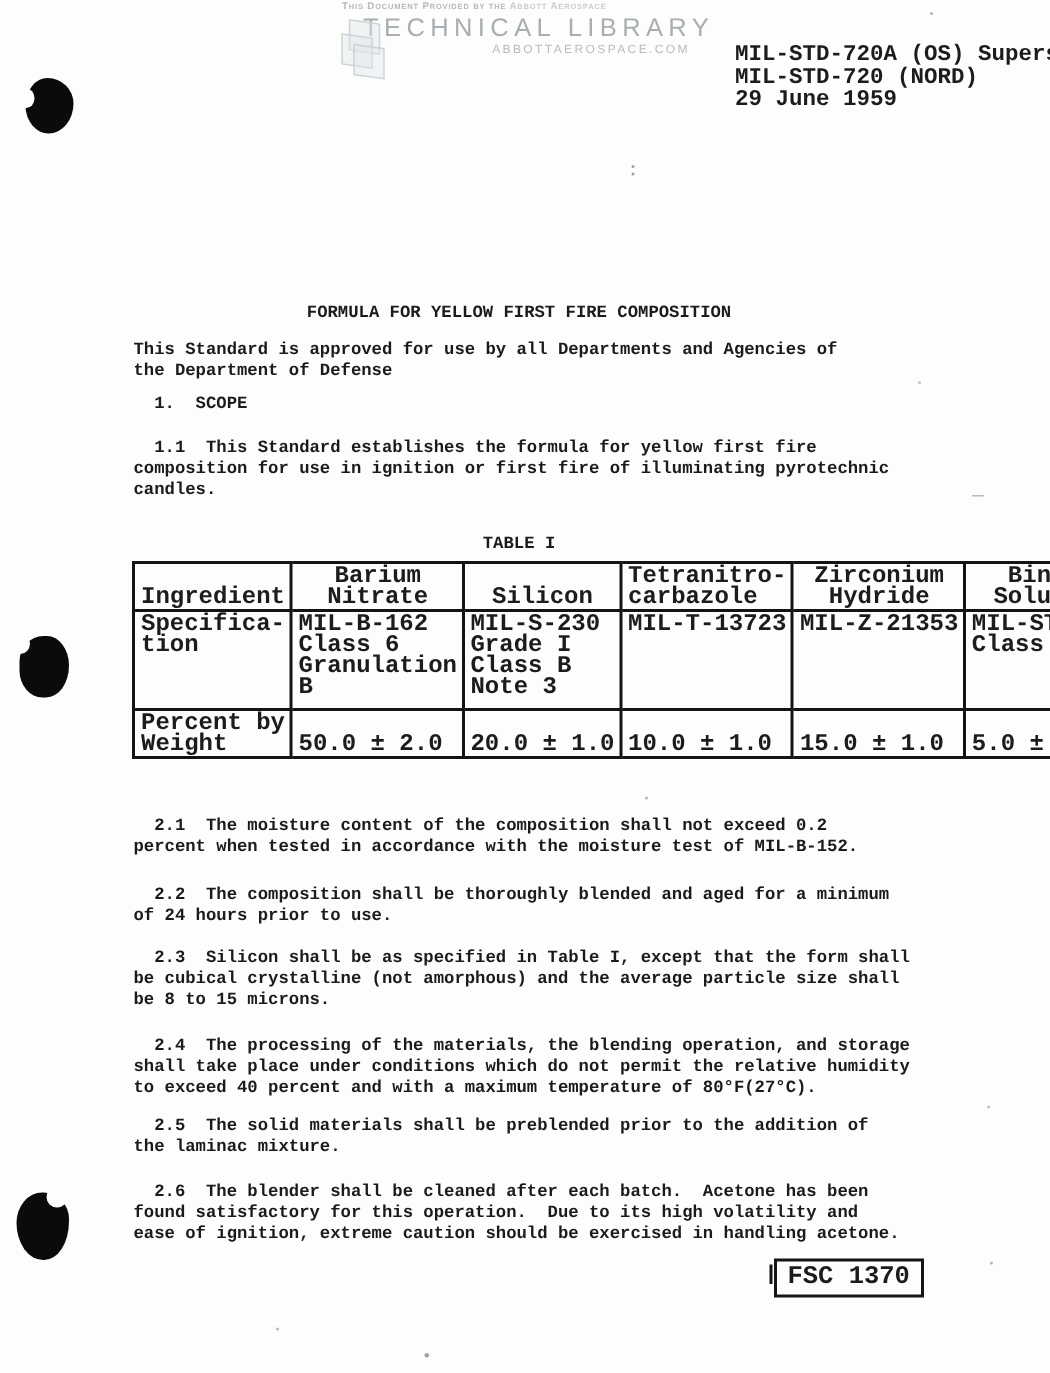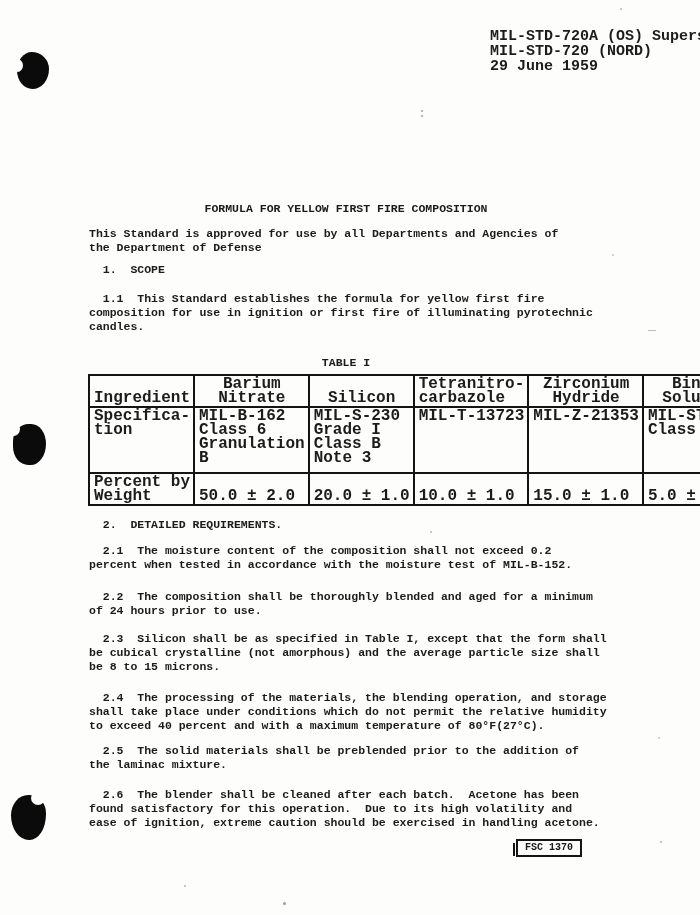--- a/index.html
+++ b/index.html
@@ -58,33 +58,45 @@
   tr.hdr td { vertical-align: bottom; text-align: center; height: 27px; }
   tr.hdr td.corner { text-align: left; }
   tr.hdr td.left { text-align: left; }
   tr.spec td { height: 62px; }
   tr.pct td { height: 28px; }
   tr.pct td.val { vertical-align: bottom; }
 
   
   .fsc { position: absolute; left: 516px; top: 839px;
          border: 2px solid #141414; padding: 1px 7px 2px 7px;
-         font-size: 10px; font-weight: bold; white-space: nowrap; }
+         font-size: 17px; font-weight: bold; white-space: nowrap; }
   .fsc::before { content: ""; position: absolute; left: -5px; top: 2px; width: 3px; height: 13px;
                  border-left: 2px solid #141414; }
 
   
   .speck { position: absolute; background: #6d6d6d; width: 2px; height: 2px;
            border-radius: 50%; opacity: 0.65; }
 </style>
 </head>
 <body>
 
 <div class="page">
 
+  <div class="wm">
+    <svg class="wm-cube" width="40" height="48" viewBox="0 0 40 48">
+      <g fill="rgba(225,231,235,0.45)" stroke="#ccd3d8" stroke-width="1">
+        <rect x="9" y="4" width="20" height="20" transform="skewY(8)"></rect>
+        <rect x="4" y="14" width="20" height="20" transform="skewY(8)"></rect>
+        <rect x="12" y="20" width="20" height="20" transform="skewY(8)"></rect>
+      </g>
+    </svg>
+    <div class="wm-tagline"><span>This Document Provided by the </span><span class="brand">Abbott Aerospace</span></div>
+    <div class="wm-title">TECHNICAL LIBRARY</div>
+    <div class="wm-site">ABBOTTAEROSPACE.COM</div>
+  </div>
 
   <div class="docid">
     <span>MIL-STD-720A (OS)</span>
     <span>Superseding</span><br>
     <span>MIL-STD-720 (NORD)</span><br>
     <span>29 June 1959</span>
   </div>
 
   <div class="punch punch1"></div>
   <div class="punch punch2"></div>
@@ -145,21 +157,20 @@
         <td class="val">50.0 ± 2.0</td>
         <td class="val">20.0 ± 1.0</td>
         <td class="val">10.0 ± 1.0</td>
         <td class="val">15.0 ± 1.0</td>
         <td class="val">5.0 ± 0.5</td>
       </tr>
     </tbody>
       </table>
   </div>
 
-  <div class="typed" style="left:89px; top:518px;">  2.  DETAILED REQUIREMENTS.</div>
   <div class="typed" style="left:89px; top:544px;">  2.1  The moisture content of the composition shall not exceed 0.2
 percent when tested in accordance with the moisture test of MIL-B-152.</div>
   <div class="typed" style="left:89px; top:590px;">  2.2  The composition shall be thoroughly blended and aged for a minimum
 of 24 hours prior to use.</div>
   <div class="typed" style="left:89px; top:632px;">  2.3  Silicon shall be as specified in Table I, except that the form shall
 be cubical crystalline (not amorphous) and the average particle size shall
 be 8 to 15 microns.</div>
   <div class="typed" style="left:89px; top:691px;">  2.4  The processing of the materials, the blending operation, and storage
 shall take place under conditions which do not permit the relative humidity
 to exceed 40 percent and with a maximum temperature of 80°F(27°C).</div>

